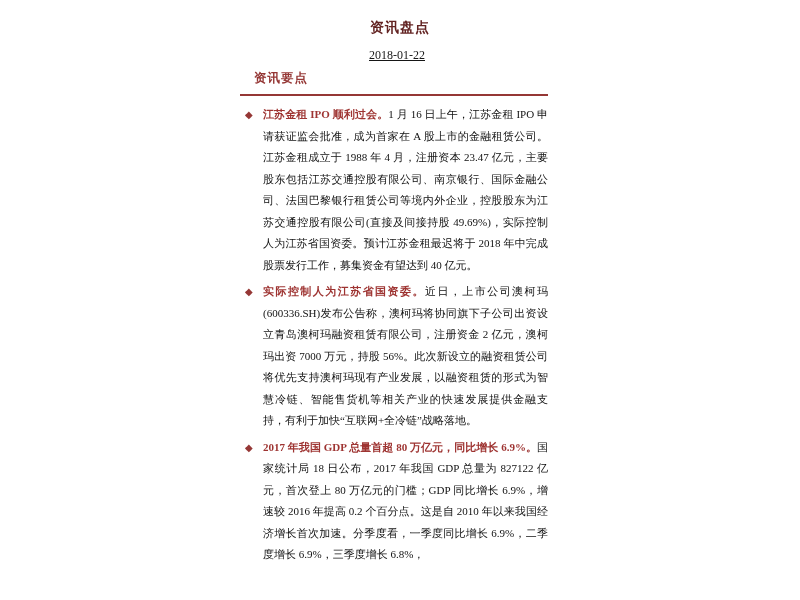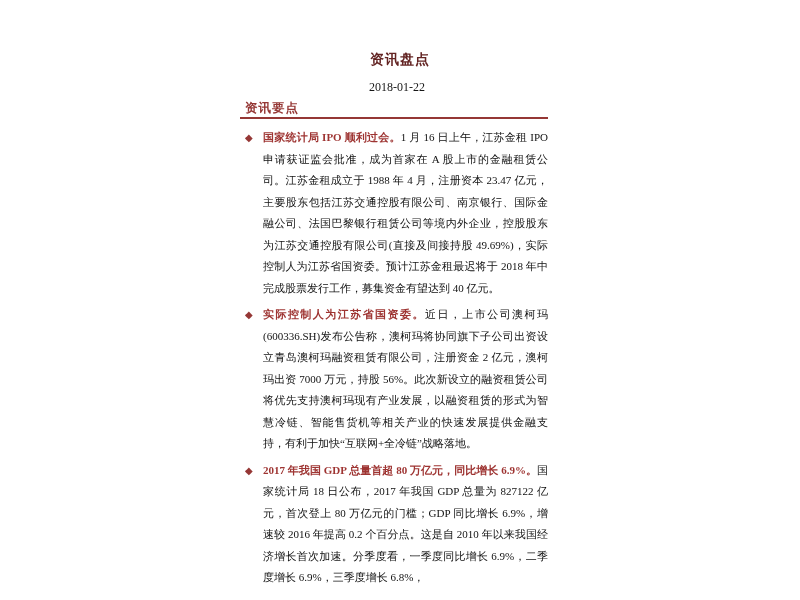--- a/index.html
+++ b/index.html
@@ -9,44 +9,45 @@
   }
   .page {
     position: relative;
     width: 800px;
     height: 600px;
     background: #ffffff;
     overflow: hidden;
     font-family: "Liberation Serif", "DejaVu Serif", serif;
     color: #111111;
     box-sizing: border-box;
-    padding-top: 52px;
+    padding-top: 20px;
   }
   .doc-title {
     margin: 0;
     text-align: center;
     font-size: 14px;
     line-height: 16px;
     font-weight: bold;
     color: var(--title-color, #632423);
     letter-spacing: 1px;
   }
   .doc-date {
     margin: 13px 6px 0 0;
     text-align: center;
     font-size: 12px;
     line-height: 13px;
     color: #161616;
+    text-decoration: underline;
   }
   .content {
     margin: 7px 0 0 240px;
     width: 308px;
   }
   .section-heading {
-    margin: 0;
+    margin: 9px;
     padding-left: 5px;
     font-size: 12.5px;
     line-height: 14px;
     font-weight: bold;
     color: var(--accent-red, #953735);
     letter-spacing: 1px;
   }
   .section-rule {
     margin: 2px 0 0 0;
     border: none;
@@ -96,21 +97,21 @@
 
   <div class="content">
 
     <div class="section-heading">资讯要点</div>
 
     <hr class="section-rule">
 
     <ul class="news-list">
 
       <li class="news-item">
-        <span class="diamond">◆</span><span class="lead">国家统计局 IPO 顺利过会。</span><span class="body-text">1 月 16 日上午，江苏金租 IPO 申请获证监会批准，成为首家在 A 股上市的金融租赁公司。江苏金租成立于 1988 年 4 月，注册资本 23.47 亿元，主要股东包括江苏交通控股有限公司、南京银行、国际金融公司、法国巴黎银行租赁公司等境内外企业，控股股东为江苏交通控股有限公司(直接及间接持股 49.69%)，实际控制人为江苏省国资委。预计江苏金租最迟将于 2018 年中完成股票发行工作，募集资金有望达到 40 亿元。</span>
+        <span class="diamond">◆</span><span class="lead">江苏金租 IPO 顺利过会。</span><span class="body-text">1 月 16 日上午，江苏金租 IPO 申请获证监会批准，成为首家在 A 股上市的金融租赁公司。江苏金租成立于 1988 年 4 月，注册资本 23.47 亿元，主要股东包括江苏交通控股有限公司、南京银行、国际金融公司、法国巴黎银行租赁公司等境内外企业，控股股东为江苏交通控股有限公司(直接及间接持股 49.69%)，实际控制人为江苏省国资委。预计江苏金租最迟将于 2018 年中完成股票发行工作，募集资金有望达到 40 亿元。</span>
       </li>
 
       <li class="news-item">
         <span class="diamond">◆</span><span class="lead">实际控制人为江苏省国资委。</span><span class="body-text">近日，上市公司澳柯玛(600336.SH)发布公告称，澳柯玛将协同旗下子公司出资设立青岛澳柯玛融资租赁有限公司，注册资金 2 亿元，澳柯玛出资 7000 万元，持股 56%。此次新设立的融资租赁公司将优先支持澳柯玛现有产业发展，以融资租赁的形式为智慧冷链、智能售货机等相关产业的快速发展提供金融支持，有利于加快“互联网+全冷链”战略落地。</span>
       </li>
 
       <li class="news-item">
         <span class="diamond">◆</span><span class="lead">2017 年我国 GDP 总量首超 80 万亿元，同比增长 6.9%。</span><span class="body-text">国家统计局 18 日公布，2017 年我国 GDP 总量为 827122 亿元，首次登上 80 万亿元的门槛；GDP 同比增长 6.9%，增速较 2016 年提高 0.2 个百分点。这是自 2010 年以来我国经济增长首次加速。分季度看，一季度同比增长 6.9%，二季度增长 6.9%，三季度增长 6.8%，</span>
       </li>
 

